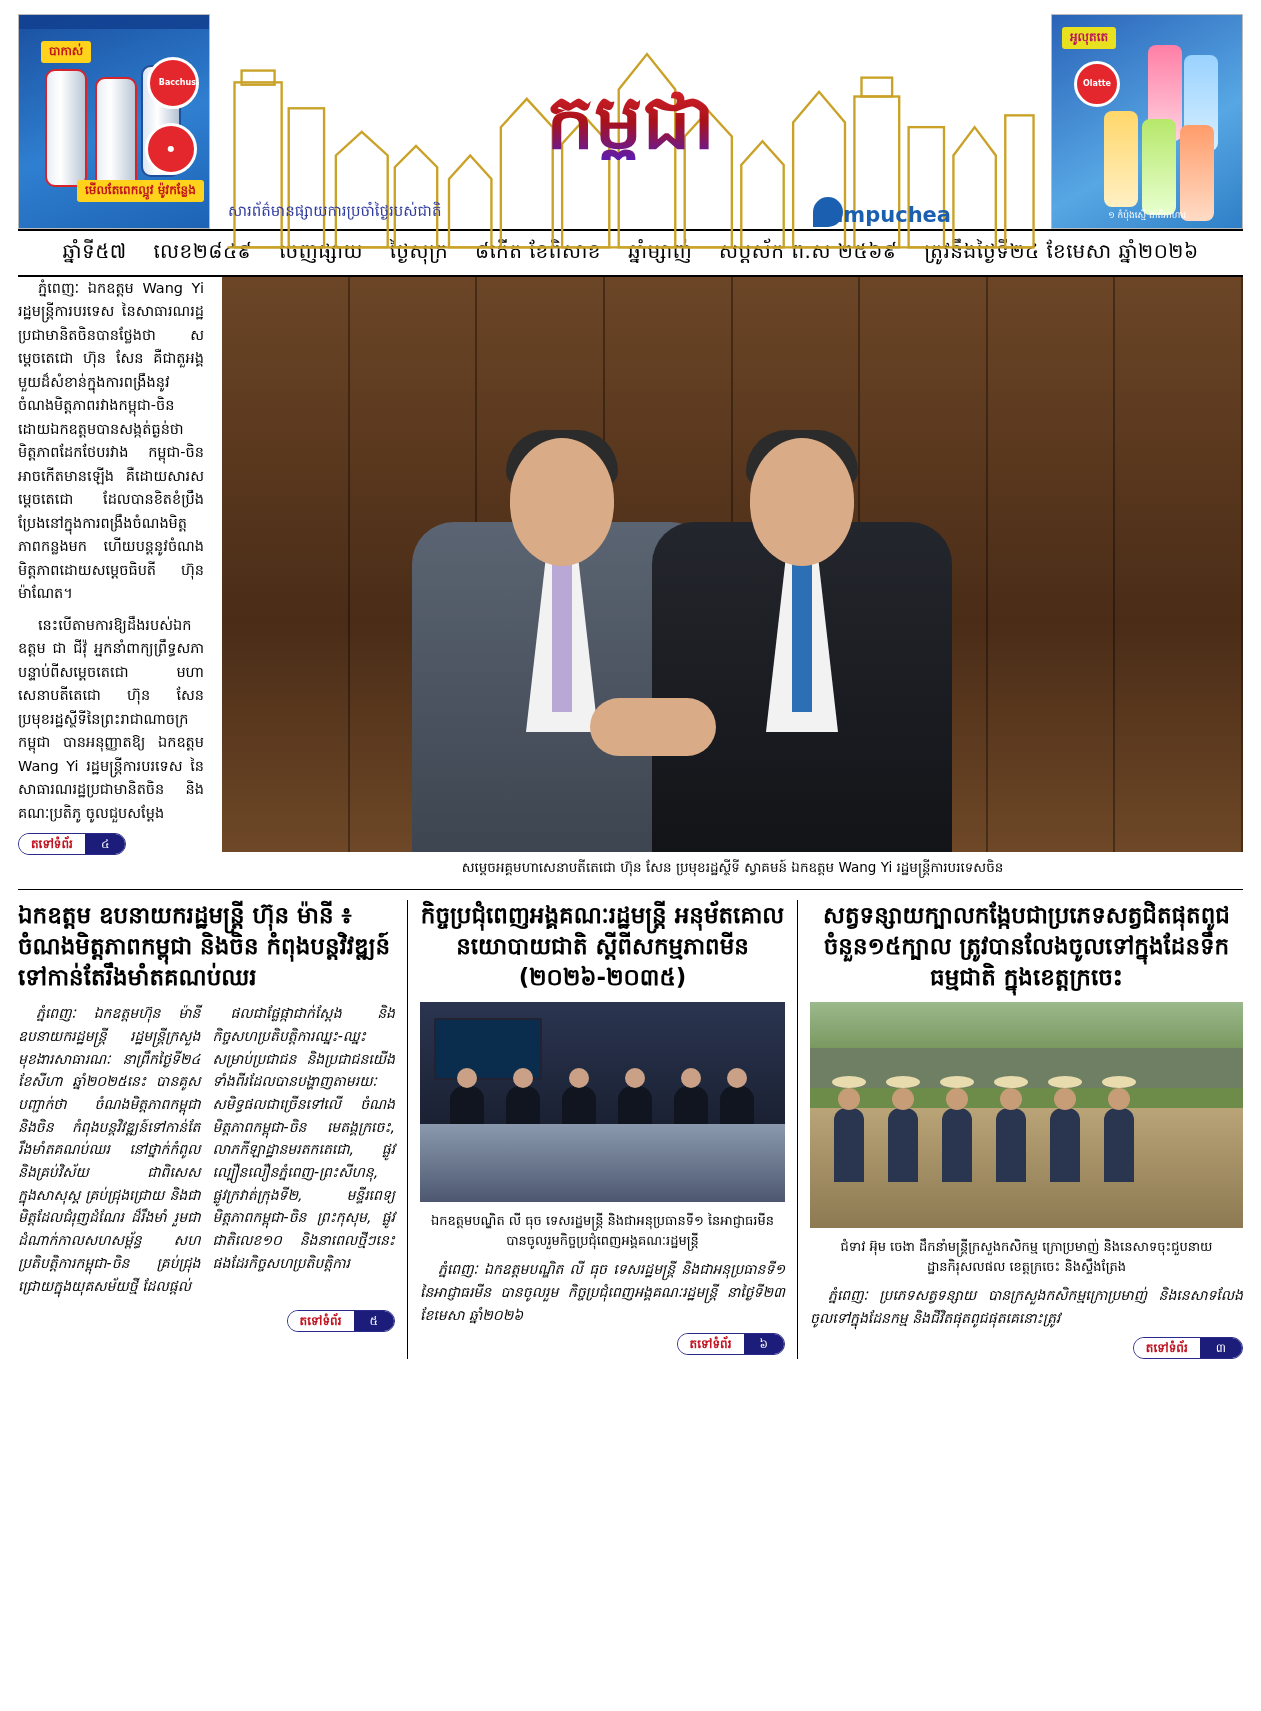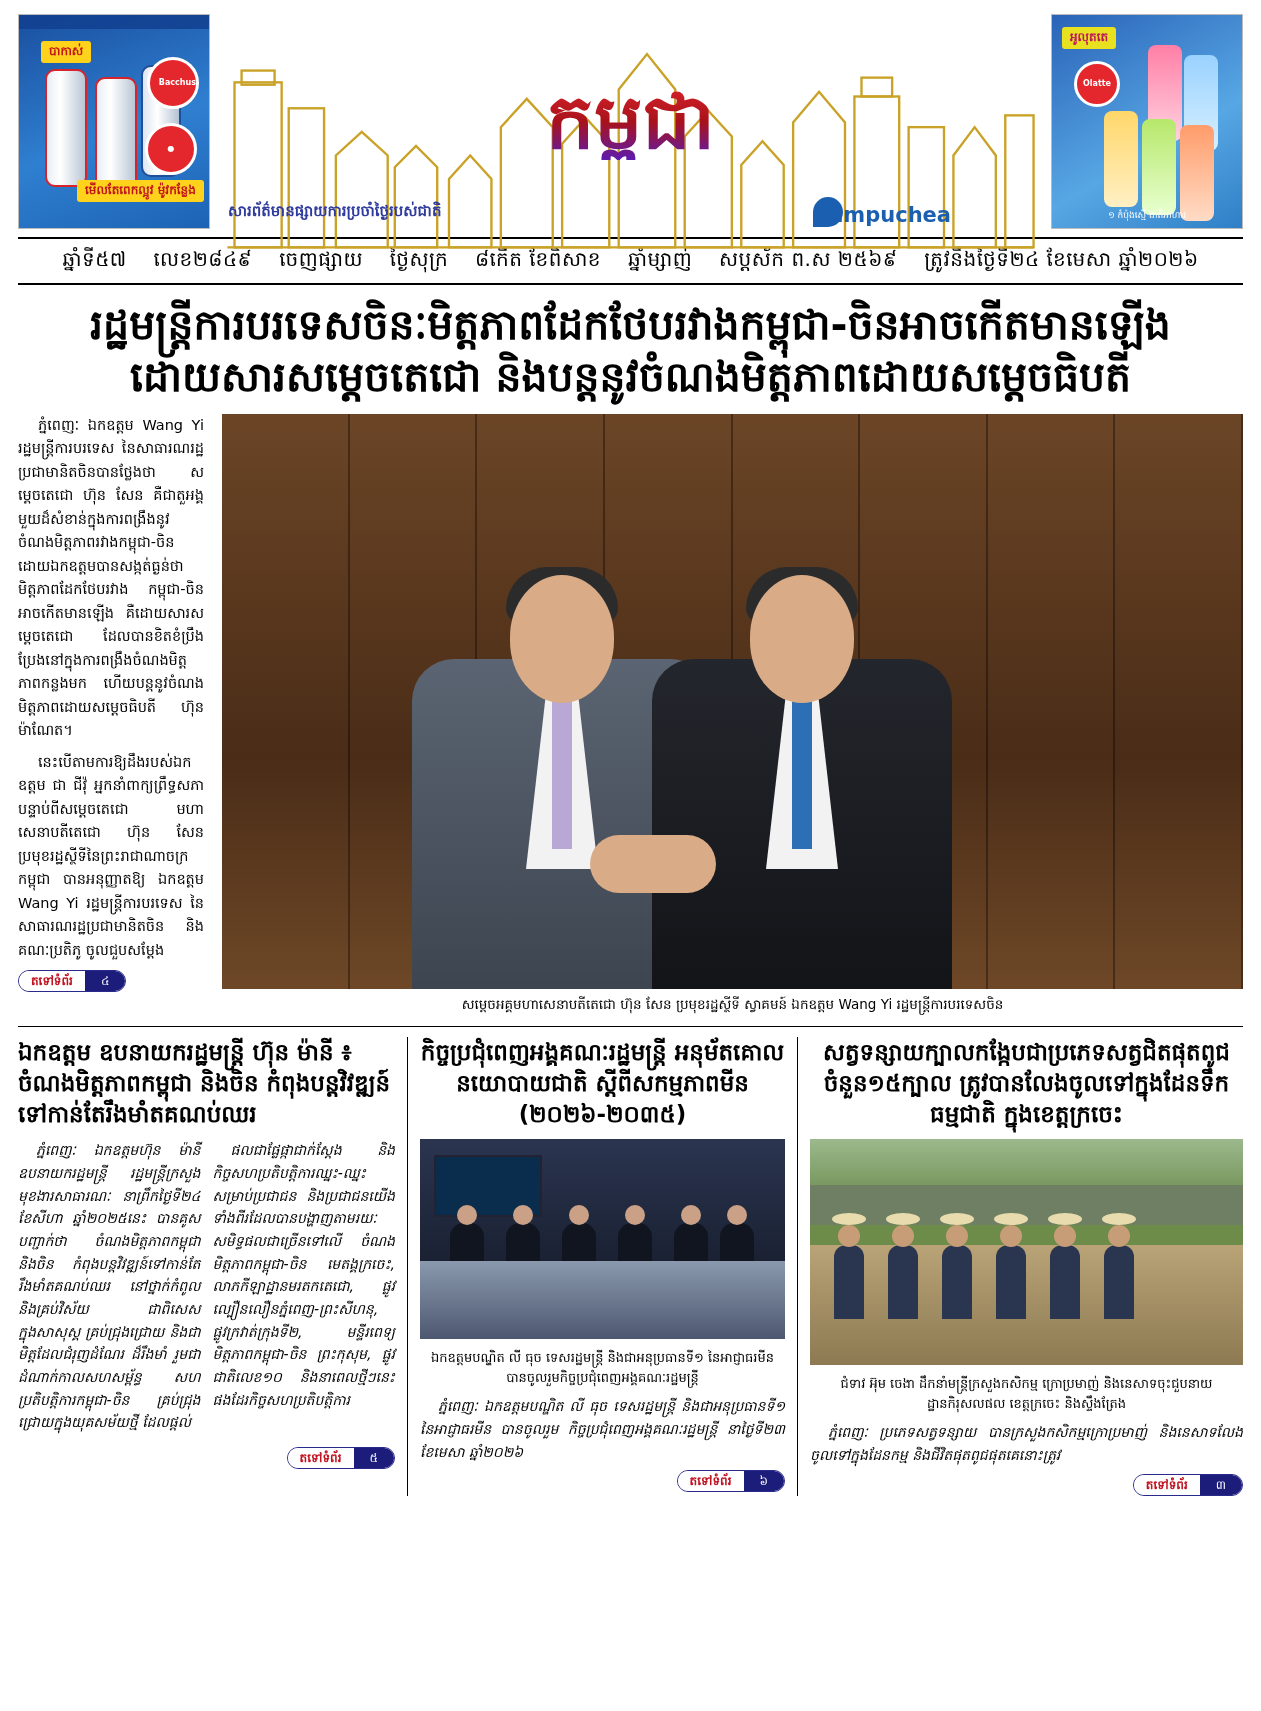--- a/index.html
+++ b/index.html
@@ -40,29 +40,29 @@
   .title-wrap { flex:1; position:relative; display:flex; flex-direction:column; align-items:center; justify-content:center; }
   .skyline { position:absolute; inset:0; pointer-events:none; }
   .paper-name {
     font-size:76px; line-height:1; font-weight:bold;
     background:linear-gradient(180deg,#d9232b 0%, #a8121b 50%, #5d1bb0 100%);
     -webkit-background-clip:text; background-clip:text; color:transparent;
     text-shadow:0 0 0 rgba(0,0,0,.0);
     position:relative; z-index:3;
     font-family:"DejaVu Sans", sans-serif;
   }
-  .sub-kh { font-size:15px; color:#2f3a9e; font-weight:bold; position:absolute; bottom:6px; left:10px; z-index:3;}
+  .sub-kh { font-size:15px; color:#2f3a9e; font-weight:normal; position:absolute; bottom:6px; left:10px; z-index:3;}
   .sub-en { font-size:21px; color:#1b5fb0; font-weight:bold; position:absolute; bottom:2px; right:92px; z-index:3;}
   .logo-mark { position:absolute; bottom:2px; right:200px; width:30px; height:30px; background:#1b5fb0;
                border-radius:50% 50% 50% 0; z-index:3; }
 
   
   .datebar {
     border-top:2px solid #000; border-bottom:2px solid #000;
-    margin-top:8px; padding:7px 4px; text-align:center;
+    margin-top:0; padding:7px 4px; text-align:center;
     font-size:20px; letter-spacing:.5px;
   }
   .datebar span { margin:0 10px; }
 
   
   .headline { text-align:center; font-size:41px; line-height:1.28; font-weight:bold; margin:14px 6px 10px 6px; }
 
   
   .lead { display:flex; gap:18px; }
   .lead-col { width:186px; flex:0 0 186px; font-size:14.5px; line-height:1.62; text-align:justify; }
@@ -205,24 +205,20 @@
     <span>ឆ្នាំទី៥៧</span>
     <span>លេខ២៨៤៩</span>
     <span>ចេញផ្សាយ</span>
     <span>ថ្ងៃសុក្រ</span>
     <span>៨កើត ខែពិសាខ</span>
     <span>ឆ្នាំម្សាញ់</span>
     <span>សប្តស័ក ព.ស ២៥៦៩</span>
     <span>ត្រូវនឹងថ្ងៃទី២៤ ខែមេសា ឆ្នាំ២០២៦</span>
   </div>
 
-  <div class="headline">
-    <div>រដ្ឋមន្ត្រីការបរទេសចិនៈមិត្តភាពដែកថែបរវាងកម្ពុជា-ចិនអាចកើតមានឡើង</div>
-    <div>ដោយសារសម្តេចតេជោ និងបន្តនូវចំណងមិត្តភាពដោយសម្តេចធិបតី</div>
-  </div>
 
   <div class="lead">
     <div class="lead-col">
       <p>ភ្នំពេញៈ ឯកឧត្តម Wang Yi រដ្ឋមន្ត្រីការបរទេស នៃសាធារណរដ្ឋប្រជាមានិតចិនបានថ្លែងថា សម្តេចតេជោ ហ៊ុន សែន គឺជាតួអង្គមួយដ៏សំខាន់ក្នុងការពង្រឹងនូវចំណងមិត្តភាពរវាងកម្ពុជា-ចិន ដោយឯកឧត្តមបានសង្កត់ធ្ងន់ថា មិត្តភាពដែកថែបរវាង កម្ពុជា-ចិន អាចកើតមានឡើង គឺដោយសារសម្តេចតេជោ ដែលបានខិតខំប្រឹងប្រែងនៅក្នុងការពង្រឹងចំណងមិត្តភាពកន្លងមក ហើយបន្តនូវចំណងមិត្តភាពដោយសម្តេចធិបតី ហ៊ុន ម៉ាណែត។</p>
       <p>នេះបើតាមការឱ្យដឹងរបស់ឯកឧត្តម ជា ជីវ៉ុ អ្នកនាំពាក្យព្រឹទ្ធសភា បន្ទាប់ពីសម្តេចតេជោ មហាសេនាបតីតេជោ ហ៊ុន សែន ប្រមុខរដ្ឋស្ថីទីនៃព្រះរាជាណាចក្រកម្ពុជា បានអនុញ្ញាតឱ្យ ឯកឧត្តម Wang Yi រដ្ឋមន្ត្រីការបរទេស នៃសាធារណរដ្ឋប្រជាមានិតចិន និងគណៈប្រតិភូ ចូលជួបសម្តែង</p>
       <div class="badge-row">
         <div class="badge">
           <span class="txt">តទៅទំព័រ</span>
           <span class="num">៤</span>
         </div>

